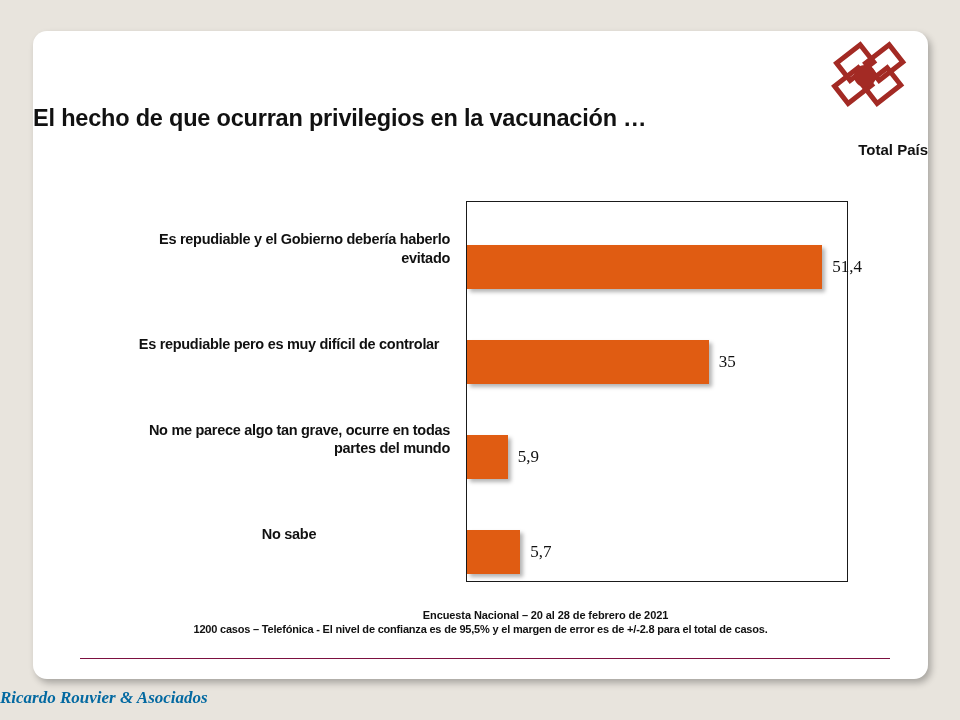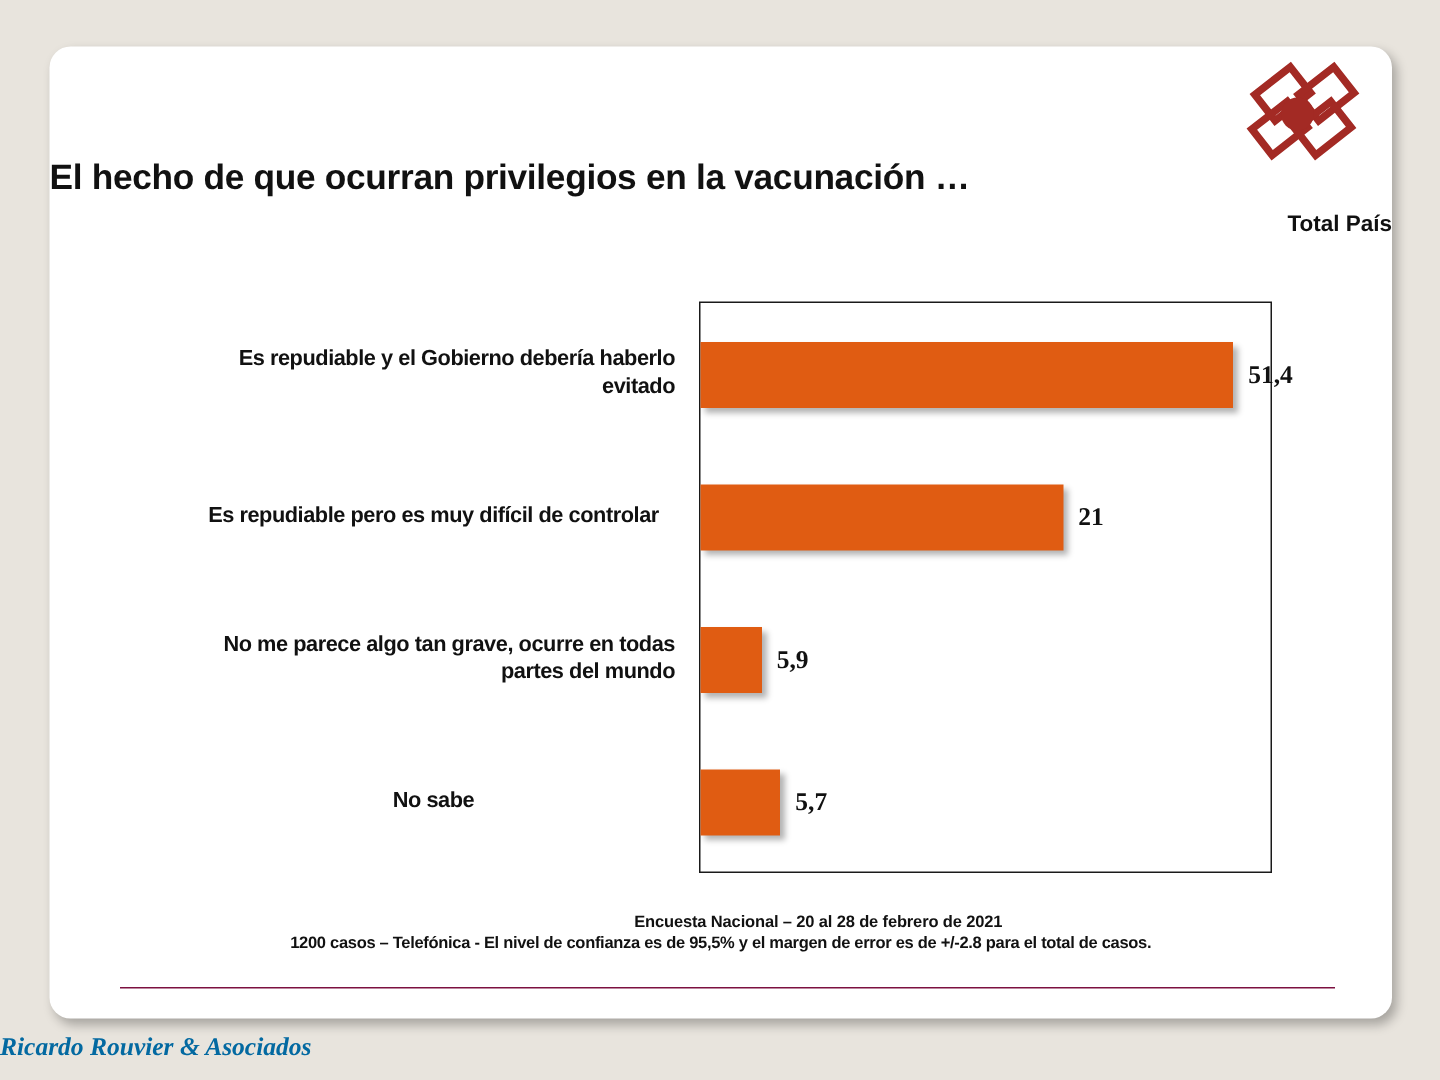--- a/index.html
+++ b/index.html
@@ -78,24 +78,23 @@
     top: 170px;
     width: 382px;
     height: 381px;
     border: 1.4px solid #1a1a1a;
     background: #ffffff;
     box-sizing: border-box;
   }
   #bars-layer {
     position: absolute;
     left: 0;
-    top: 0;
+    top: 17px;
     width: 100%;
     height: 100%;
-    font-weight: bold;
   }
   .bar-row {
     position: absolute;
     left: 0;
     height: 95.25px;
     width: 100%;
   }
   .bar {
     position: absolute;
     left: 0;
@@ -229,21 +228,21 @@
   </div>
 
   <div id="plot-frame">
     <div id="bars-layer">
       <div class="bar-row" style="top:0px;">
         <div class="bar" style="width: 355.127px; height: 44px; background: rgb(224, 92, 18);"></div>
         <div class="bar-value" style="left: 365.127px;">51,4</div>
       </div>
       <div class="bar-row" style="top:95.25px;">
         <div class="bar" style="width: 241.818px; height: 44px; background: rgb(224, 92, 18);"></div>
-        <div class="bar-value" style="left: 251.818px;">21</div>
+        <div class="bar-value" style="left: 251.818px;">35</div>
       </div>
       <div class="bar-row" style="top:190.5px;">
         <div class="bar" style="width: 40.7636px; height: 44px; background: rgb(224, 92, 18);"></div>
         <div class="bar-value" style="left: 50.7636px;">5,9</div>
       </div>
       <div class="bar-row" style="top:285.75px;">
         <div class="bar" style="width: 53.2px; height: 44px; background: rgb(224, 92, 18);"></div>
         <div class="bar-value" style="left: 63.2px;">5,7</div>
       </div>
     </div>

